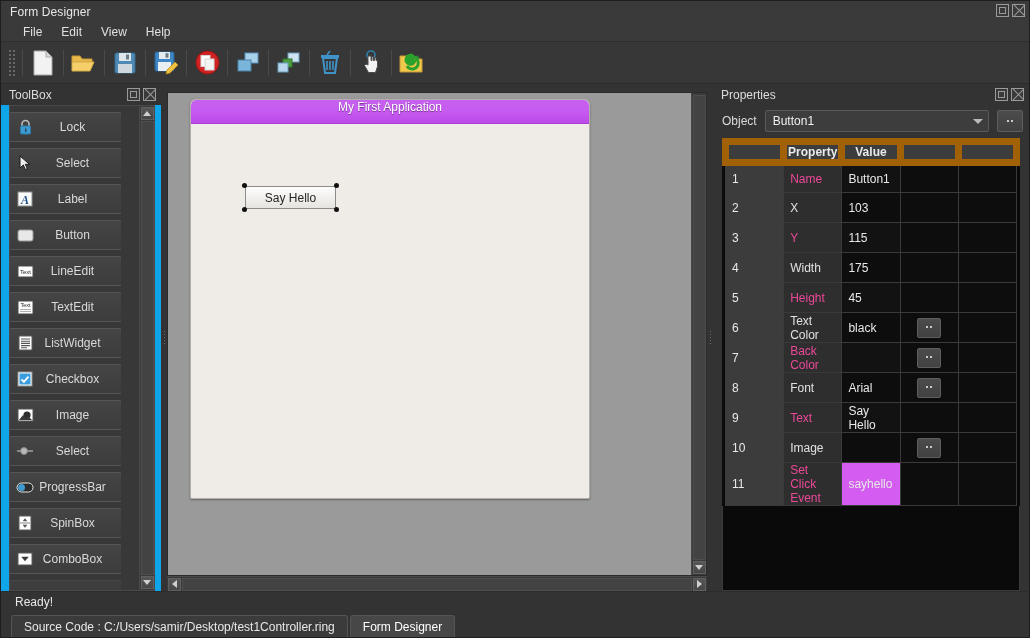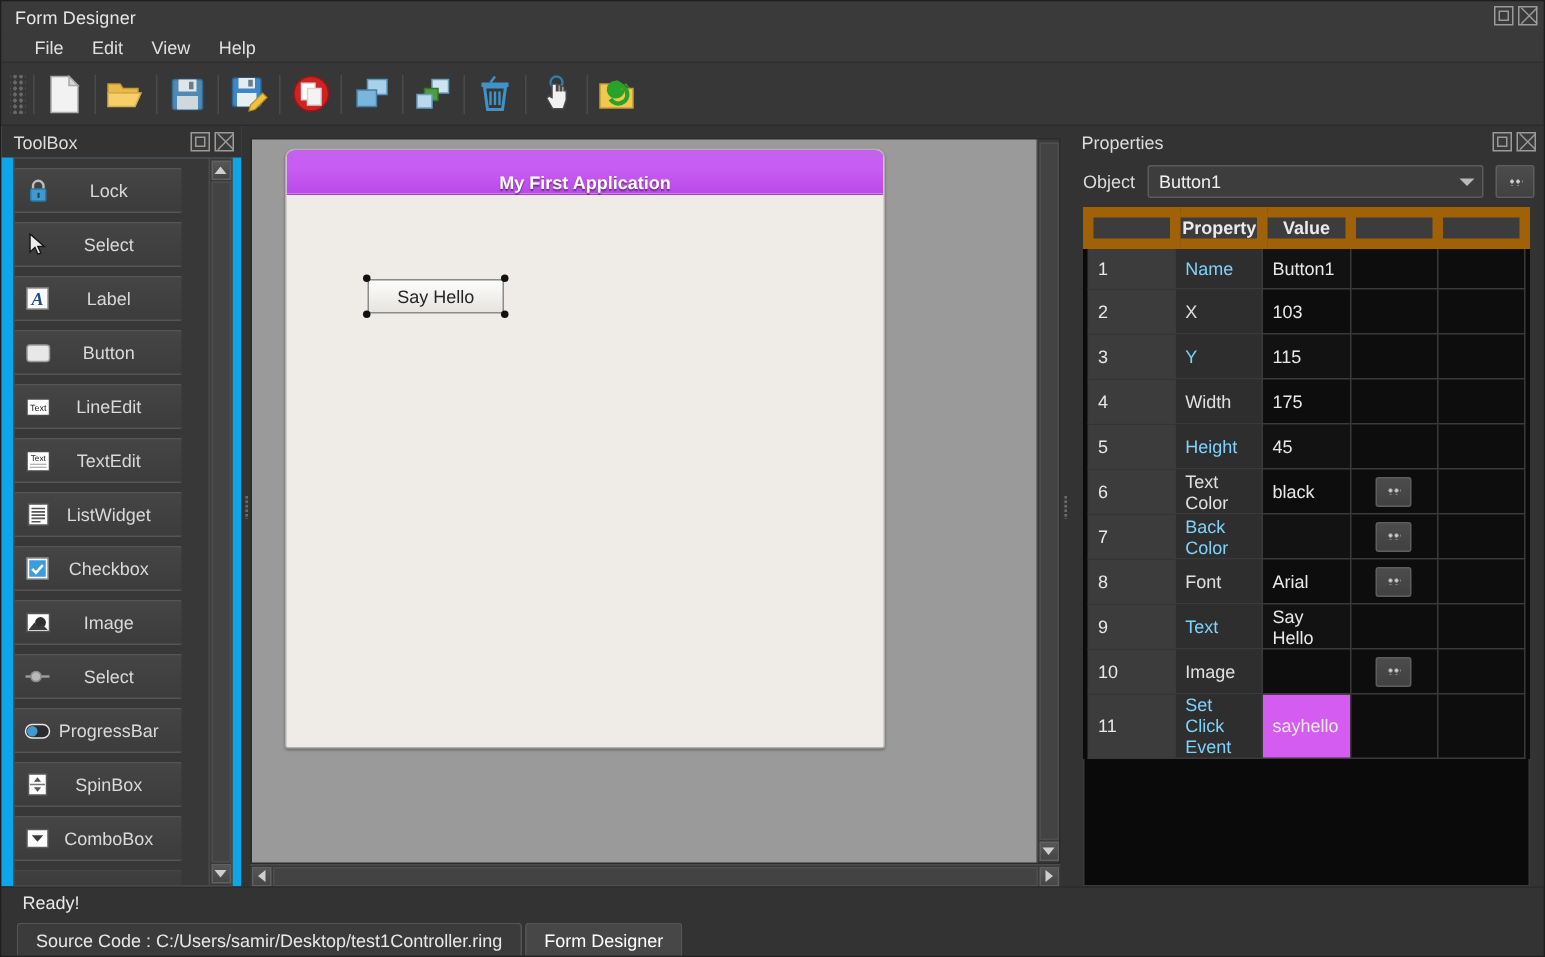--- a/index.html
+++ b/index.html
@@ -151,27 +151,26 @@
   }
   .form-window {
     position:absolute; left:22px; top:6px; width:400px; height:400px;
     background:#efece7;
     border:1px solid #b3b0ab;
     border-radius:6px 6px 2px 2px;
     box-shadow:0 1px 2px rgba(0,0,0,.35);
     overflow:hidden;
   }
   .form-titlebar {
-    height:30px; border-radius:5px 5px 0 0;
+    height:24px; border-radius:5px 5px 0 0;
     background:linear-gradient(#c661ee,#c75cf1 45%, #bb4ae8);
-    display:flex; align-items:flex-end; justify-content:center;
+    display:flex; align-items:flex-start; justify-content:center;
     color:#ffffff; font-size:12px;
     text-shadow:0 1px 1px rgba(0,0,0,.45);
     border-bottom:1px solid #a93ed0;
-    font-weight:bold;
   }
   .form-canvas { position:absolute; inset:26px 0 0 0; }
   .ctl-button {
     position:absolute;
     background:linear-gradient(#fdfdfd,#e6e4e0);
     border:1px solid #8e8c88;
     display:flex; align-items:center; justify-content:center;
     color:#262626; font-size:12px;
   }
   .handle {
@@ -225,21 +224,21 @@
     height:20px; border:7px solid #a16207; text-align:center;
   }
   table.proptable td {
     height:30px; border:1px solid #3a3a3a; color:#e8e8e8;
     padding:0 6px; vertical-align:middle;
   }
   td.rownum {
     width:18px; background:#3c3c3c; color:#d8d8d8; text-align:left;
     padding:0 3px; font-size:12px;
   }
-  tr.odd td.pname { background:#2e2e2e; color:#7dd3fc; }
+  tr.odd td.pname { background:#2e2e2e; color:#ec4899; }
   tr.even td.pname { background:#2e2e2e; color:#e0e0e0; }
   tr.odd  td.pval, tr.even td.pval { background:#0d0d0d; }
   tr.odd  td.pval  { background:#121212; }
   td.pbtn { width:34px; background:#0d0d0d; padding:0; text-align:center; }
   td.pend { width:30px; background:#0d0d0d; }
   .cellbtn {
     display:inline-flex; width:24px; height:20px;
     background:linear-gradient(#4c4c4c,#414141); border:1px solid #5e5e5e;
     border-radius:2px; align-items:center; justify-content:center;
   }

